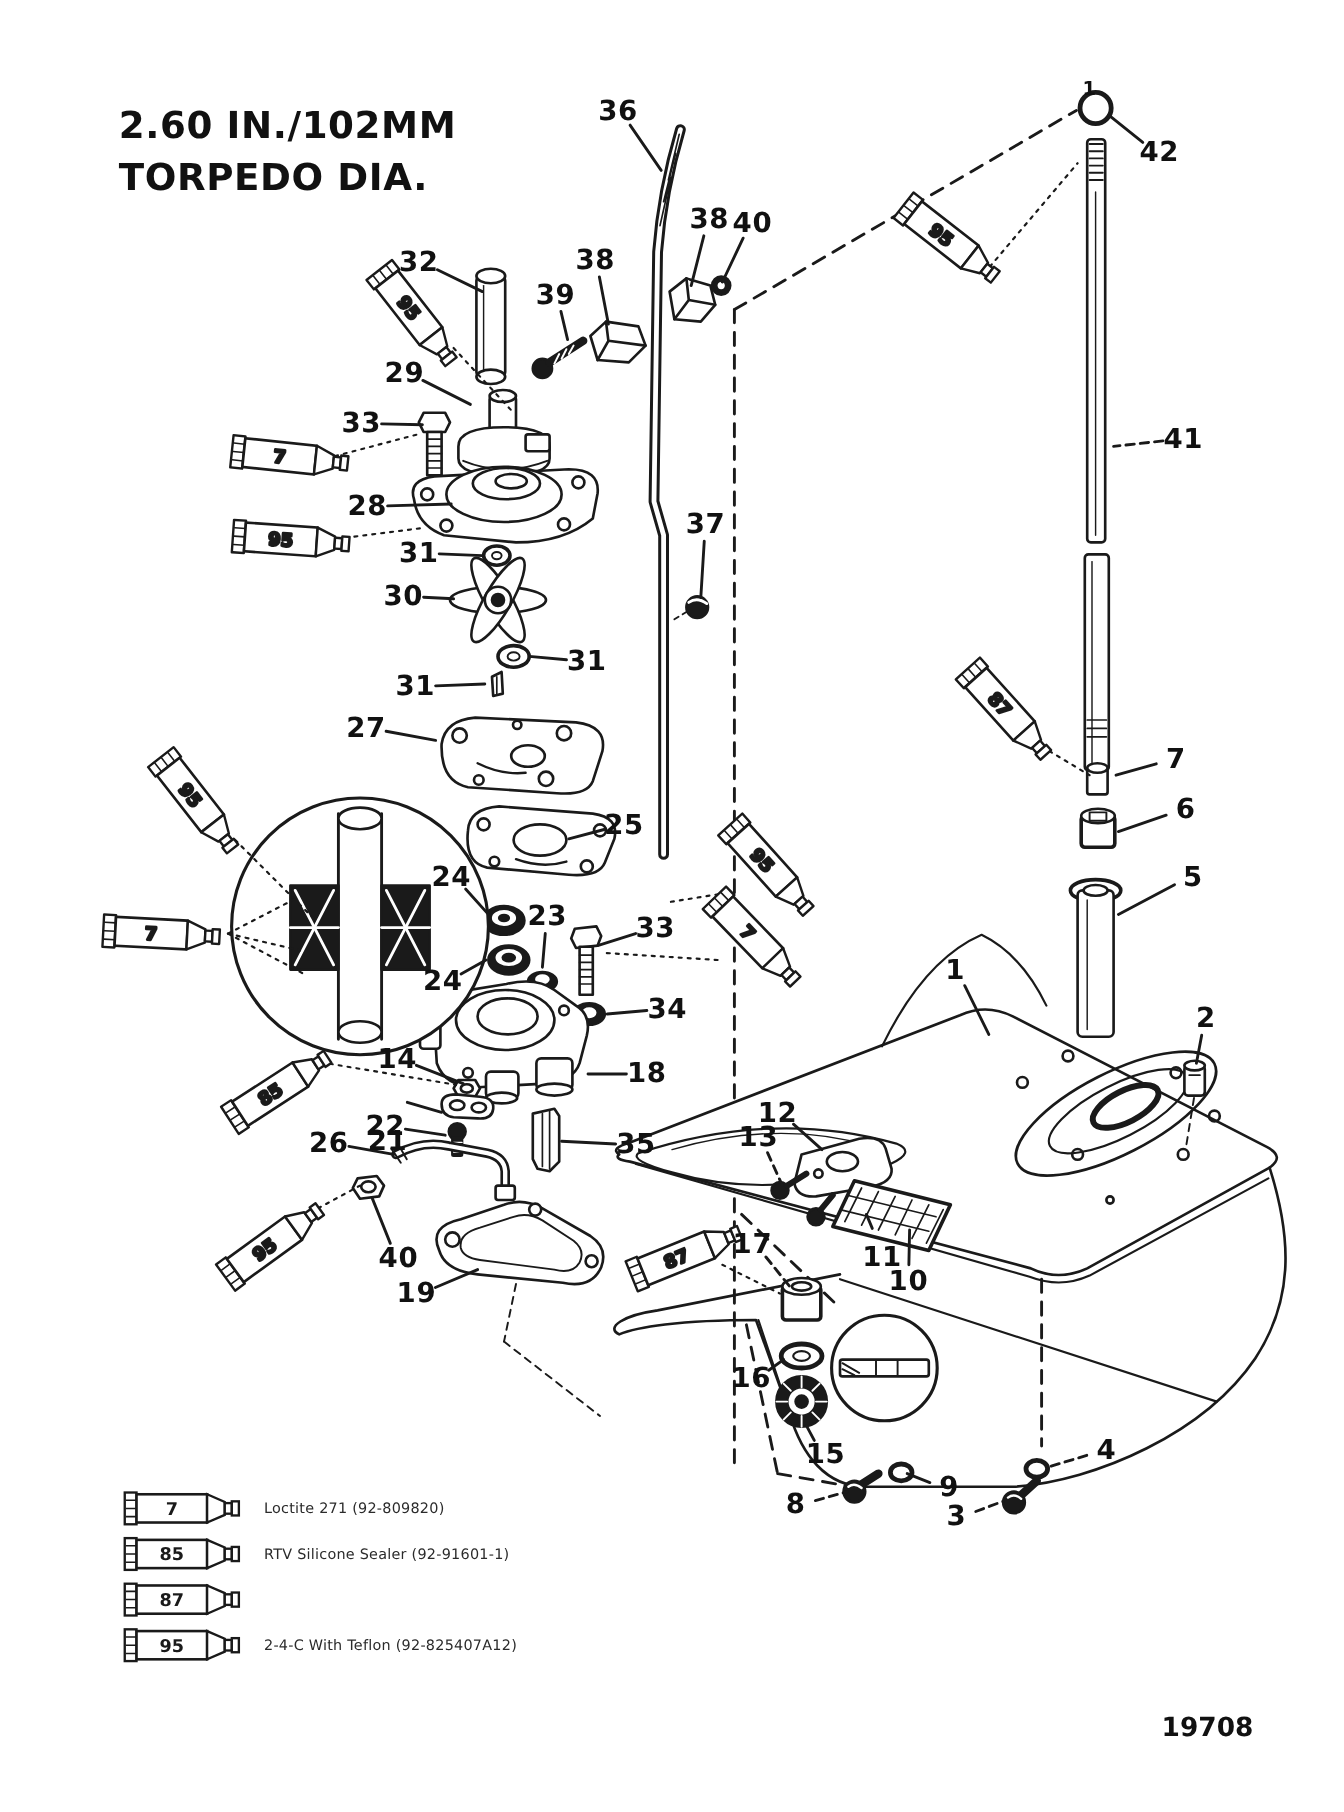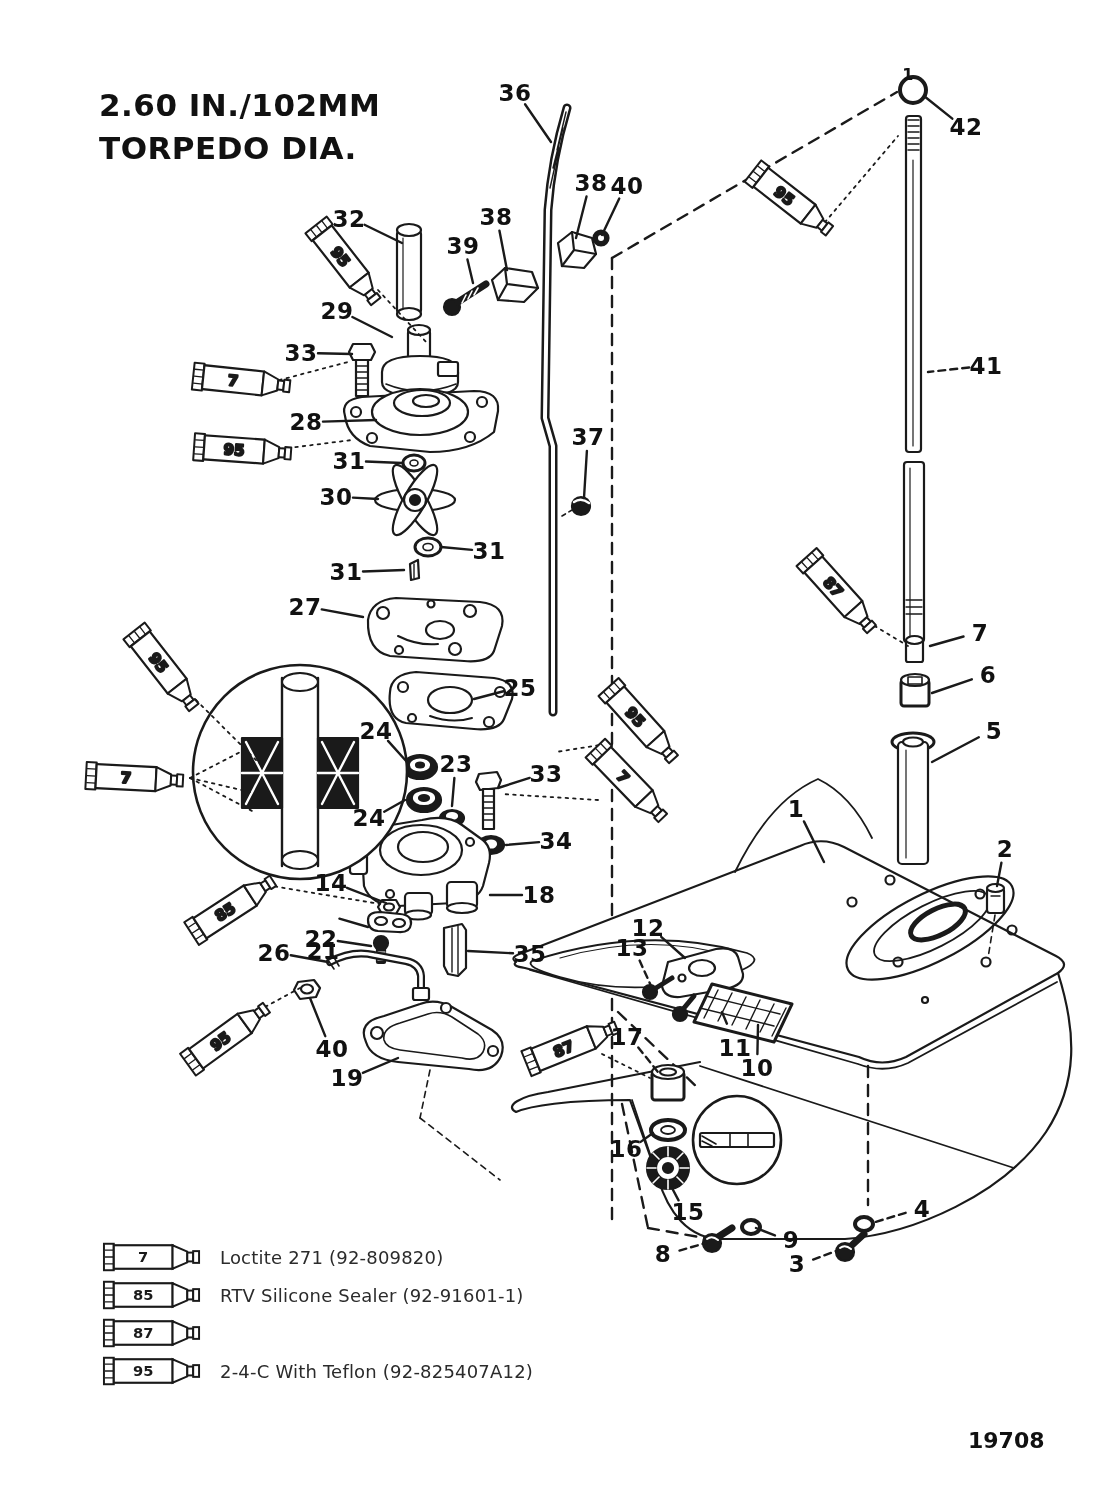--- a/index.html
+++ b/index.html
@@ -9,21 +9,21 @@
   #art{position:absolute;left:0;top:0;width:1120px;height:1510px;}
   .callout{position:absolute;transform:translate(-50%,-50%);font-weight:800;
            font-size:23px;color:#111;letter-spacing:.5px;white-space:nowrap;}
   .callout.small{font-size:16px;font-weight:700;}
   #title{position:absolute;left:99px;top:84px;font-weight:700;font-size:31px;
          line-height:1.38;color:#111;letter-spacing:.5px;}
   #docnum{position:absolute;left:968px;top:1428px;font-weight:700;font-size:22px;color:#111;}
   #legend{position:absolute;left:102px;top:1238px;}
   .legend-row{display:flex;align-items:center;height:38px;}
   .legend-row svg{flex:0 0 auto;}
-  .legend-label{margin-left:18px;font-size:18px;color:#2b2b2b;letter-spacing:.2px;}
+  .legend-label{margin-left:18px;font-size:12px;color:#2b2b2b;letter-spacing:.2px;}
   svg text{font-family:"DejaVu Sans","Liberation Sans",sans-serif;}
 </style>
 </head>
 <body>
 
 <div id="page">
 
   <div id="title">
     <div>2.60 IN./102MM</div>
     <div>TORPEDO DIA.</div>

